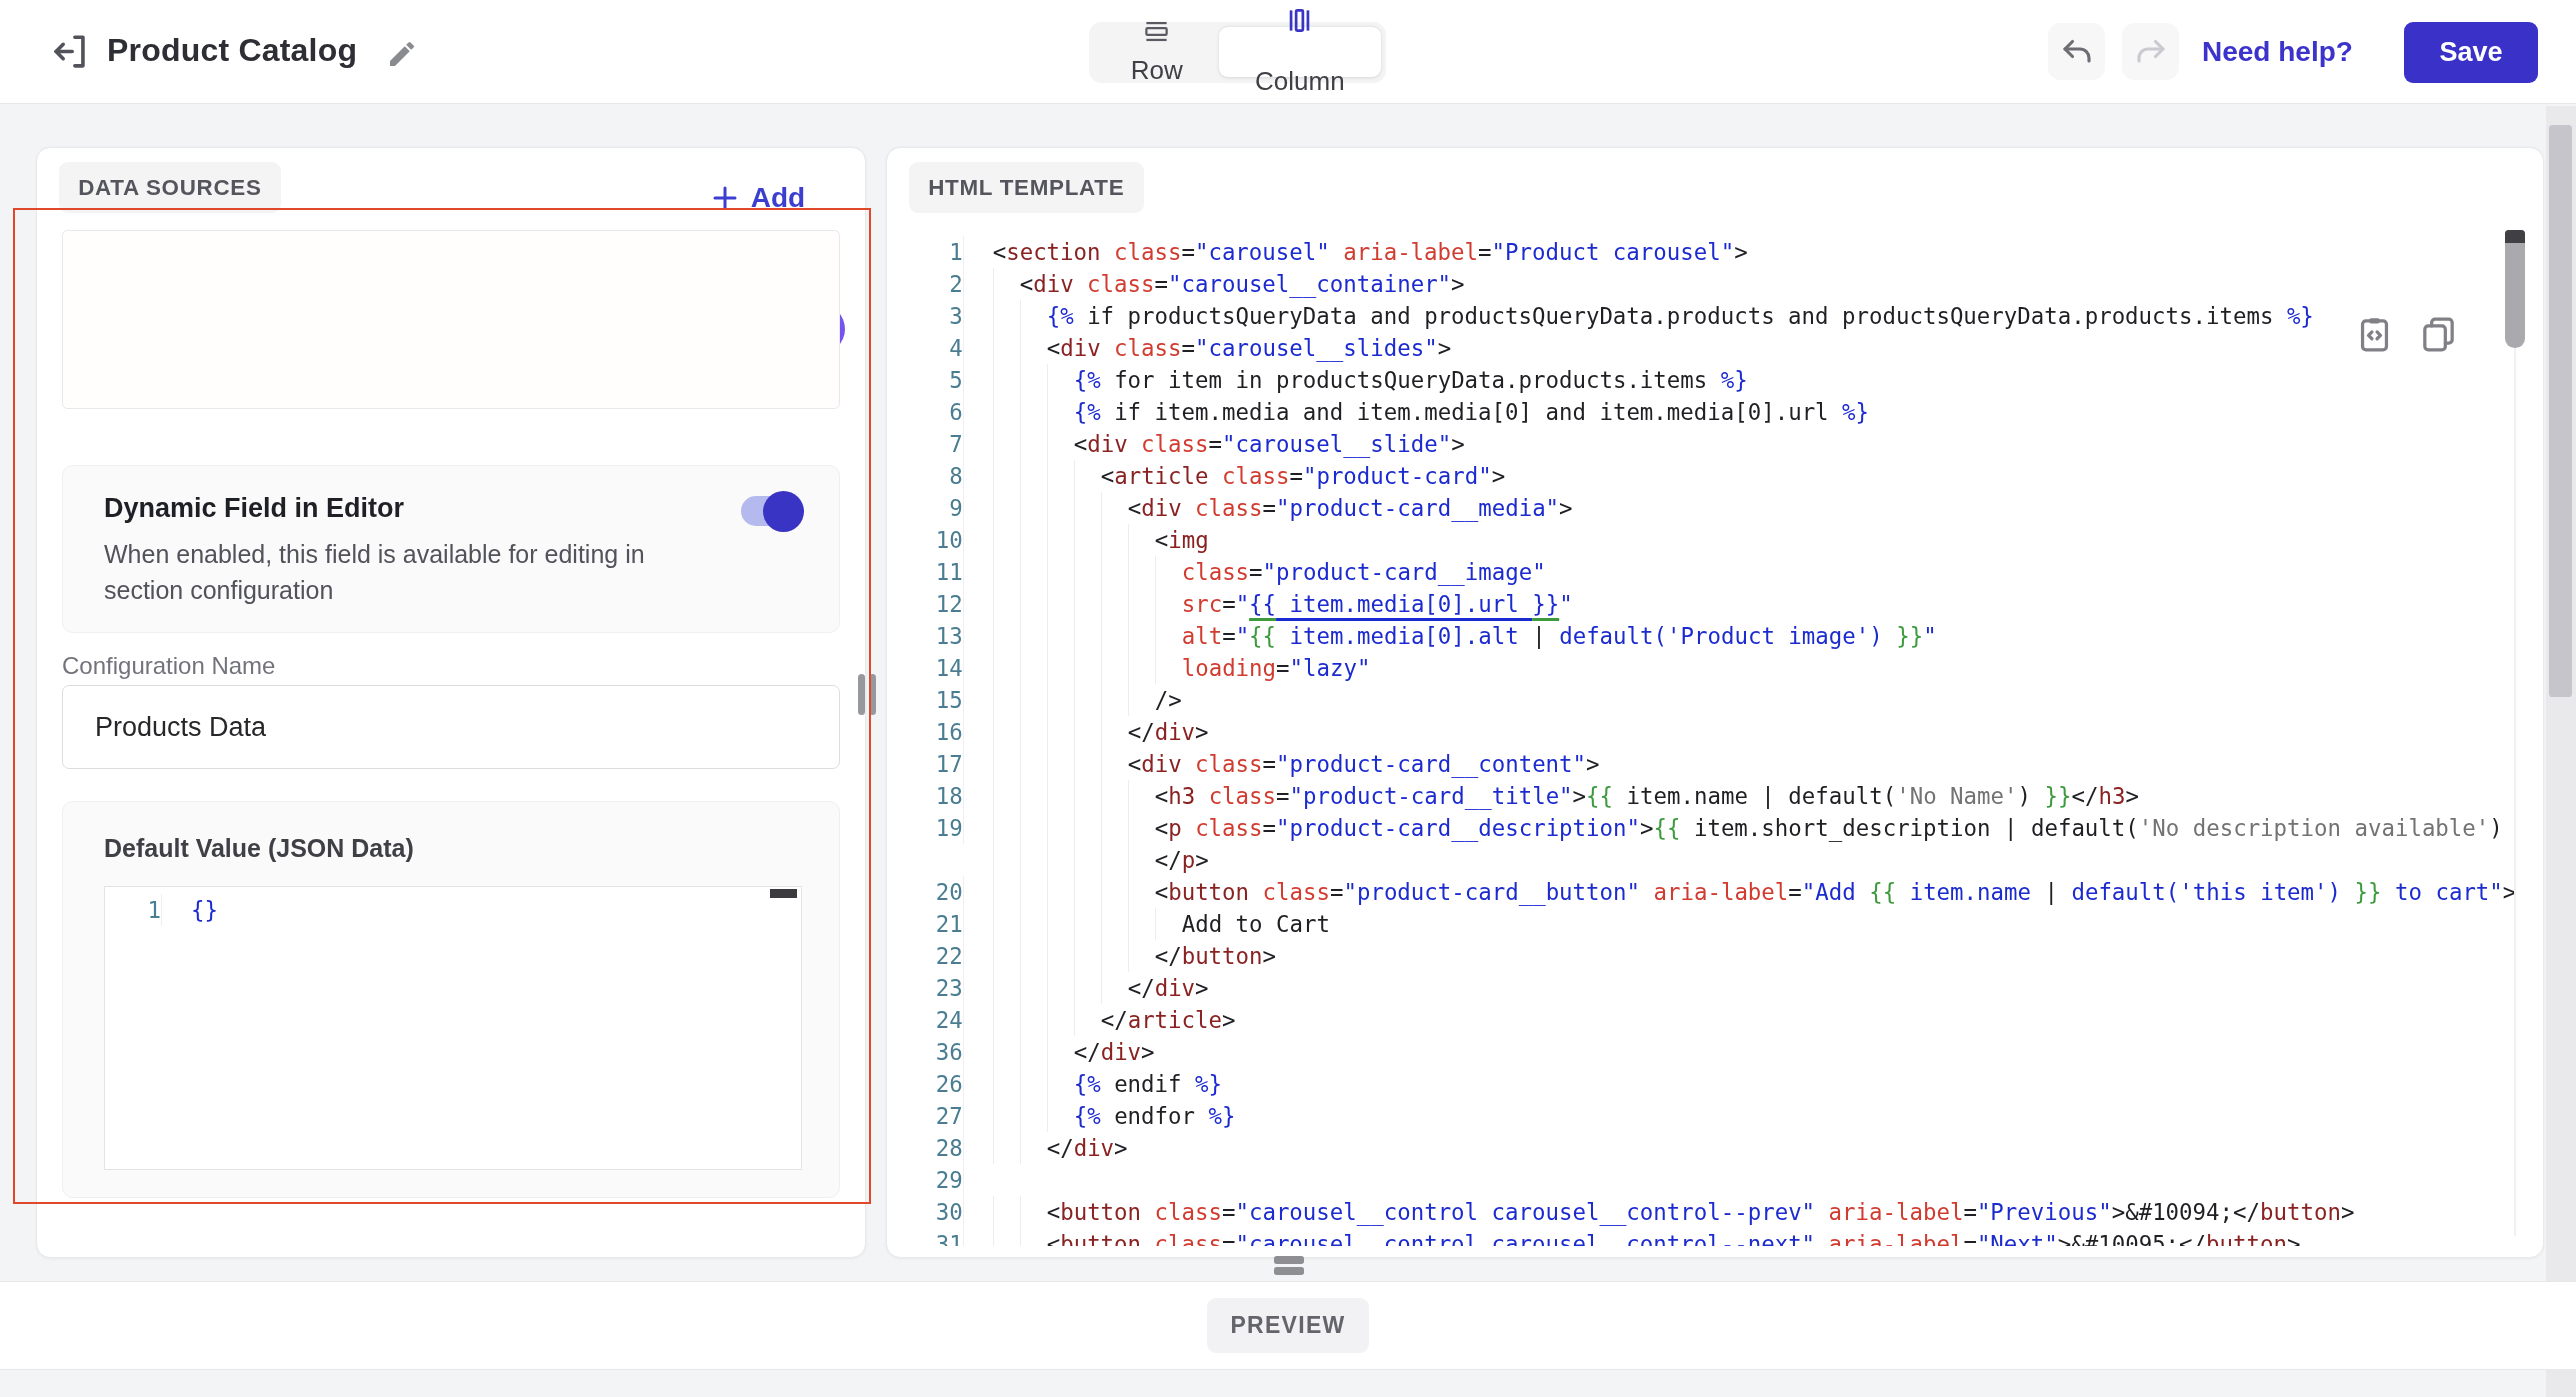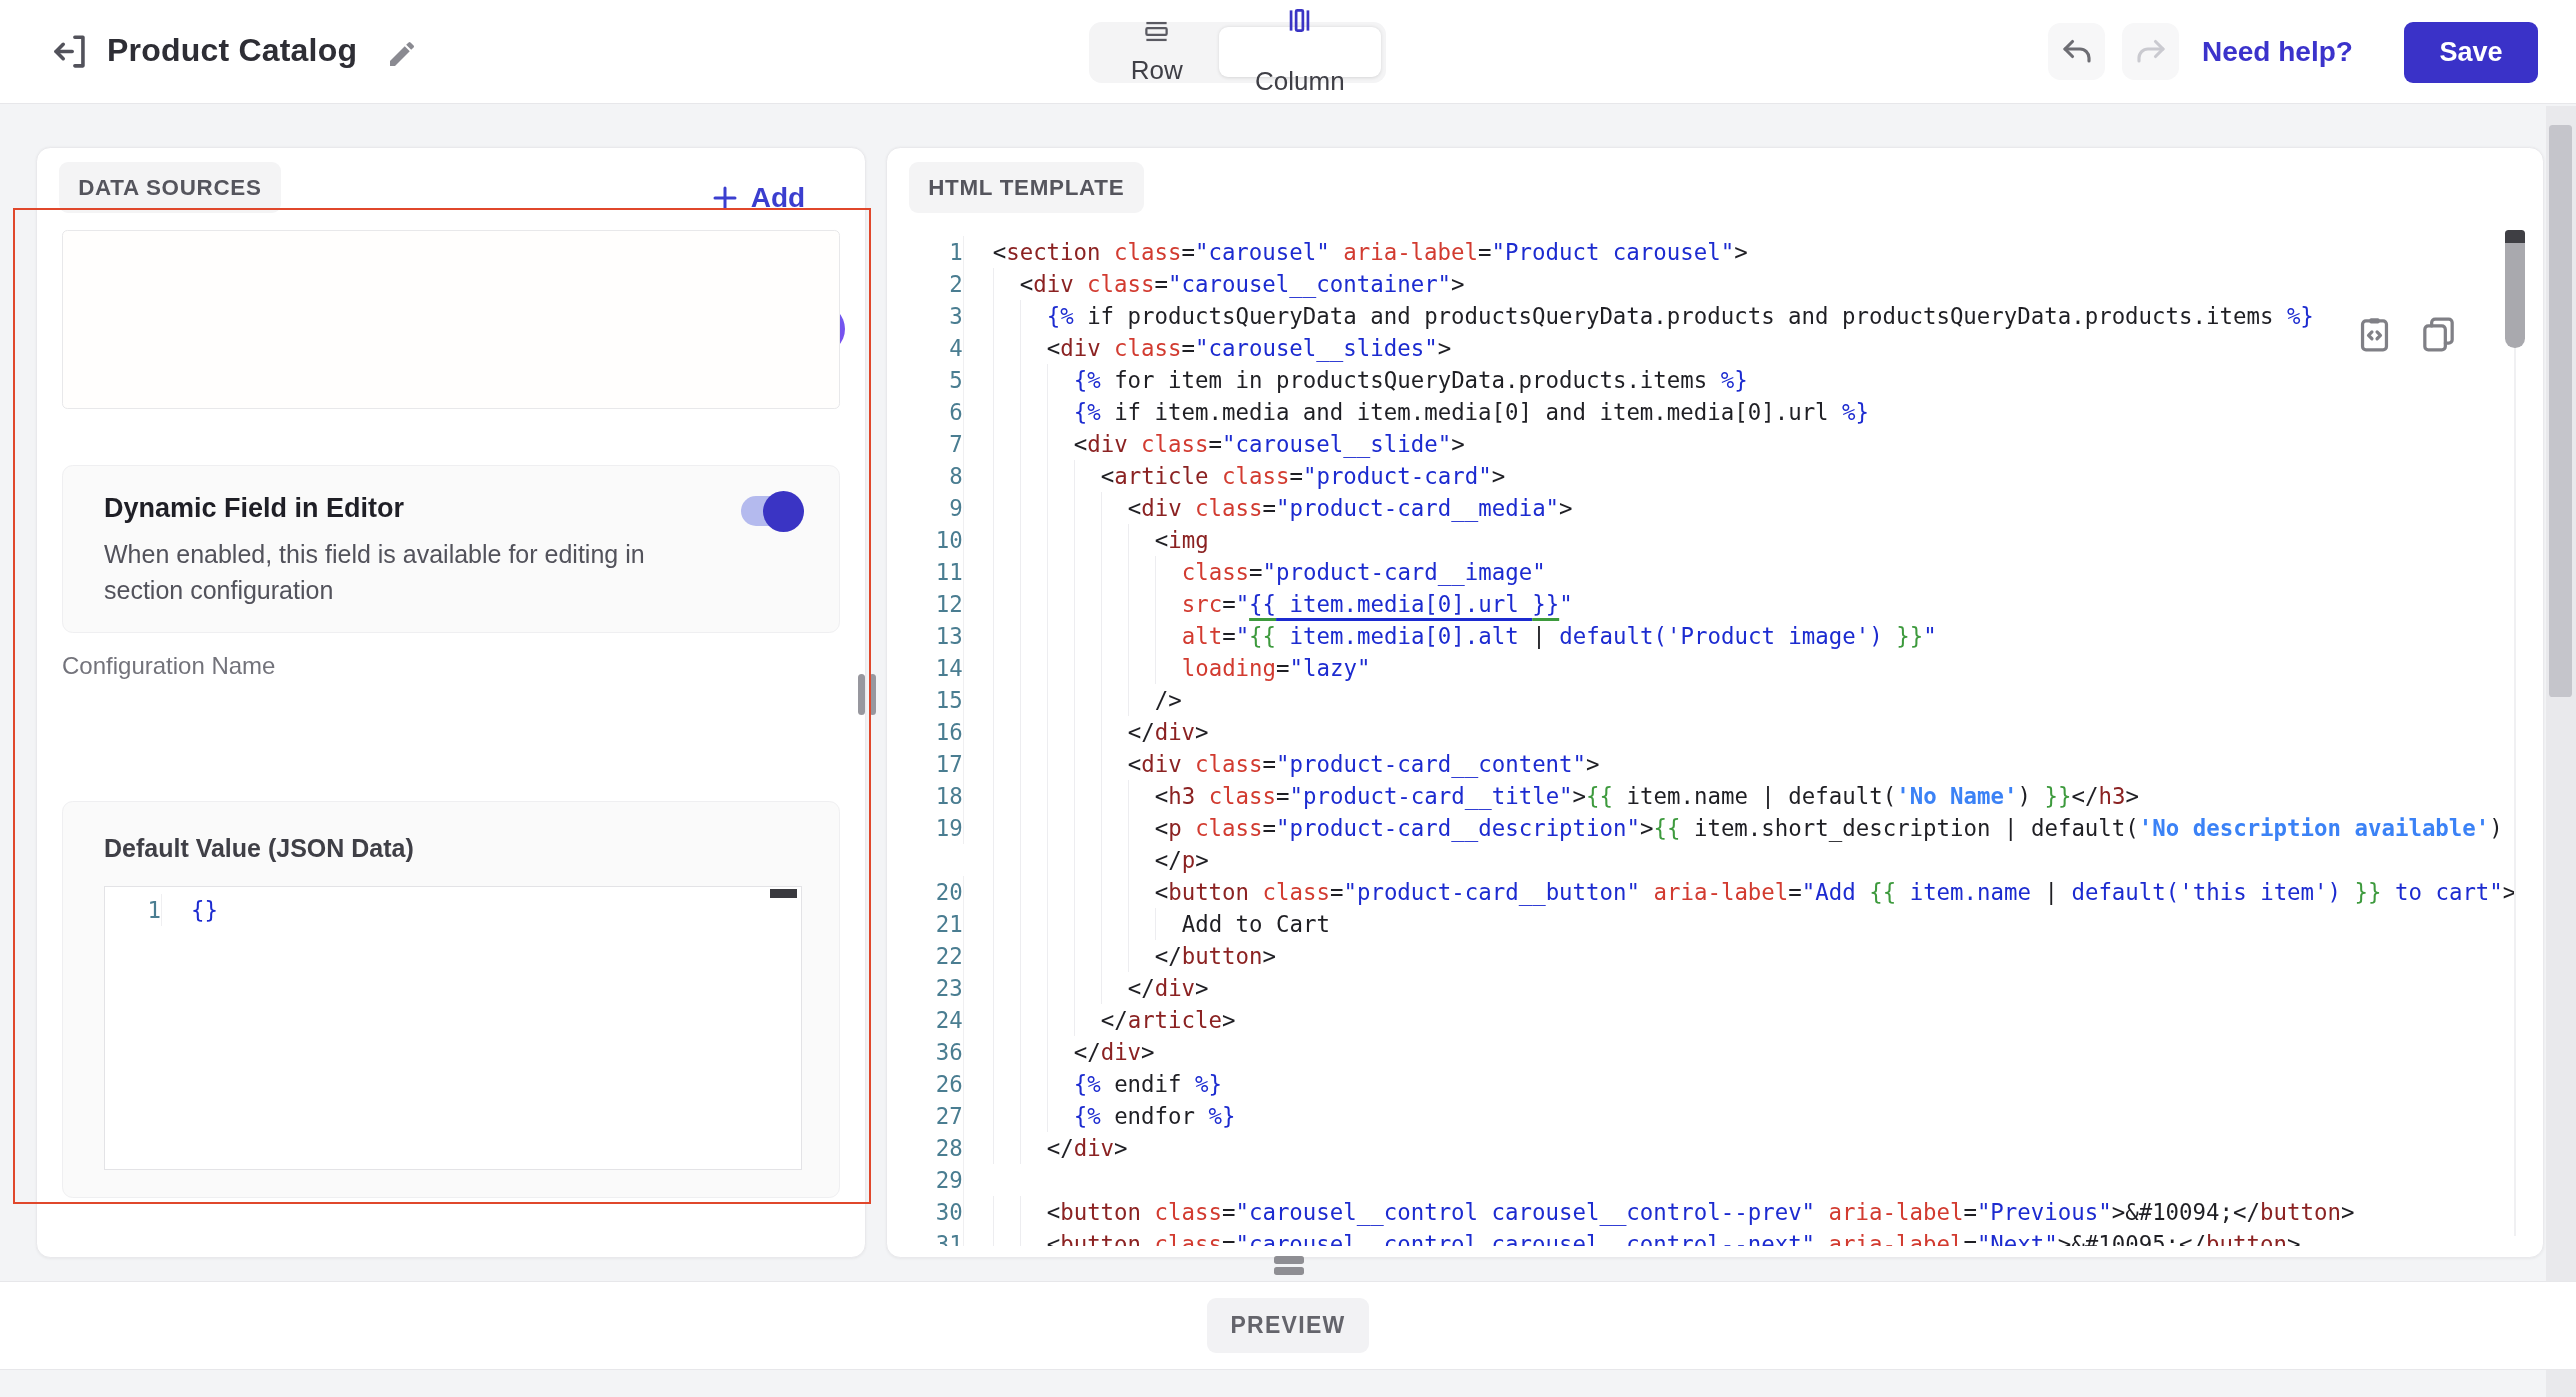--- a/index.html
+++ b/index.html
@@ -66,21 +66,21 @@
   .crow { height:32px; line-height:32px; white-space:pre; font-family:"DejaVu Sans Mono", monospace; font-size:22.4px; }
   .ln { display:inline-block; width:57px; text-align:right; color:#4a7d91; border-right:1.8px solid #efeff1; padding-right:0; margin-right:29px; }
   .ig { display:inline-block; width:27px; height:32px; vertical-align:top; border-left:1.8px solid #ededf0; }
   .tk.p   { color:#1f1f24; }
   .tk.txt { color:#1f1f24; }
   .tk.tag { color:#8b2222; }
   .tk.attr{ color:#d23b30; }
   .tk.str { color:#1c2bd0; }
   .tk.jj  { color:#1c2bd0; }
   .tk.jg  { color:#3d9a3d; }
-  .tk.sq  { color:#3b82f6;font-weight:bold; }
+  .tk.sq  { color:#737373; }
   .tk.ulb { text-decoration:underline; text-decoration-thickness:2.7px; text-decoration-color:#1c2bd0; text-underline-offset:6.3px; }
   .tk.ulg { text-decoration:underline; text-decoration-thickness:2.7px; text-decoration-color:#3d9a3d; text-underline-offset:6.3px; }
 
   .ed-scroll-track { position:absolute; right:27px; top:86px; width:1.8px; height:1002px; background:#f0f0f2; }
   .ed-scroll-thumb { position:absolute; right:18px; top:86px; width:19.7px; height:114px; border-radius:9.8px; background:#a9a9ae; }
   .ed-scroll-cap   { position:absolute; right:18px; top:82px; width:19.7px; height:12.5px; border-radius:3.6px 3.6px 0 0; background:#3f3f44; }
 
   
   .page-scroll-track { position:absolute; left:2546px; top:106px; width:30px; height:1292px; background:#e9e9ec; }
   .page-scroll-thumb { position:absolute; left:2549px; top:125px; width:23px; height:572px; border-radius:3.6px; background:#c5c5cb; }
@@ -184,20 +184,21 @@
 
     <div class="toggle-card">
       <div class="toggle-title">Dynamic Field in Editor</div>
       <div class="toggle-desc">When enabled, this field is available for editing in section configuration</div>
       <div class="switch">
         <div class="knob"></div>
       </div>
     </div>
 
     <div class="field-label cfg-label">Configuration Name</div>
+    <input class="text-input" type="text" value="Products Data" style="">
 
     <div class="dv-card">
       <div class="dv-label">Default Value (JSON Data)</div>
       <div class="mini-editor">
         <div style="padding-top:7.2px;">
             <div class="crow"><span class="ln">1</span><span class="cline"><span class="tk str">{}</span></span></div>
           </div>
         <div class="mini-scroll-thumb"></div>
       </div>
     </div>

